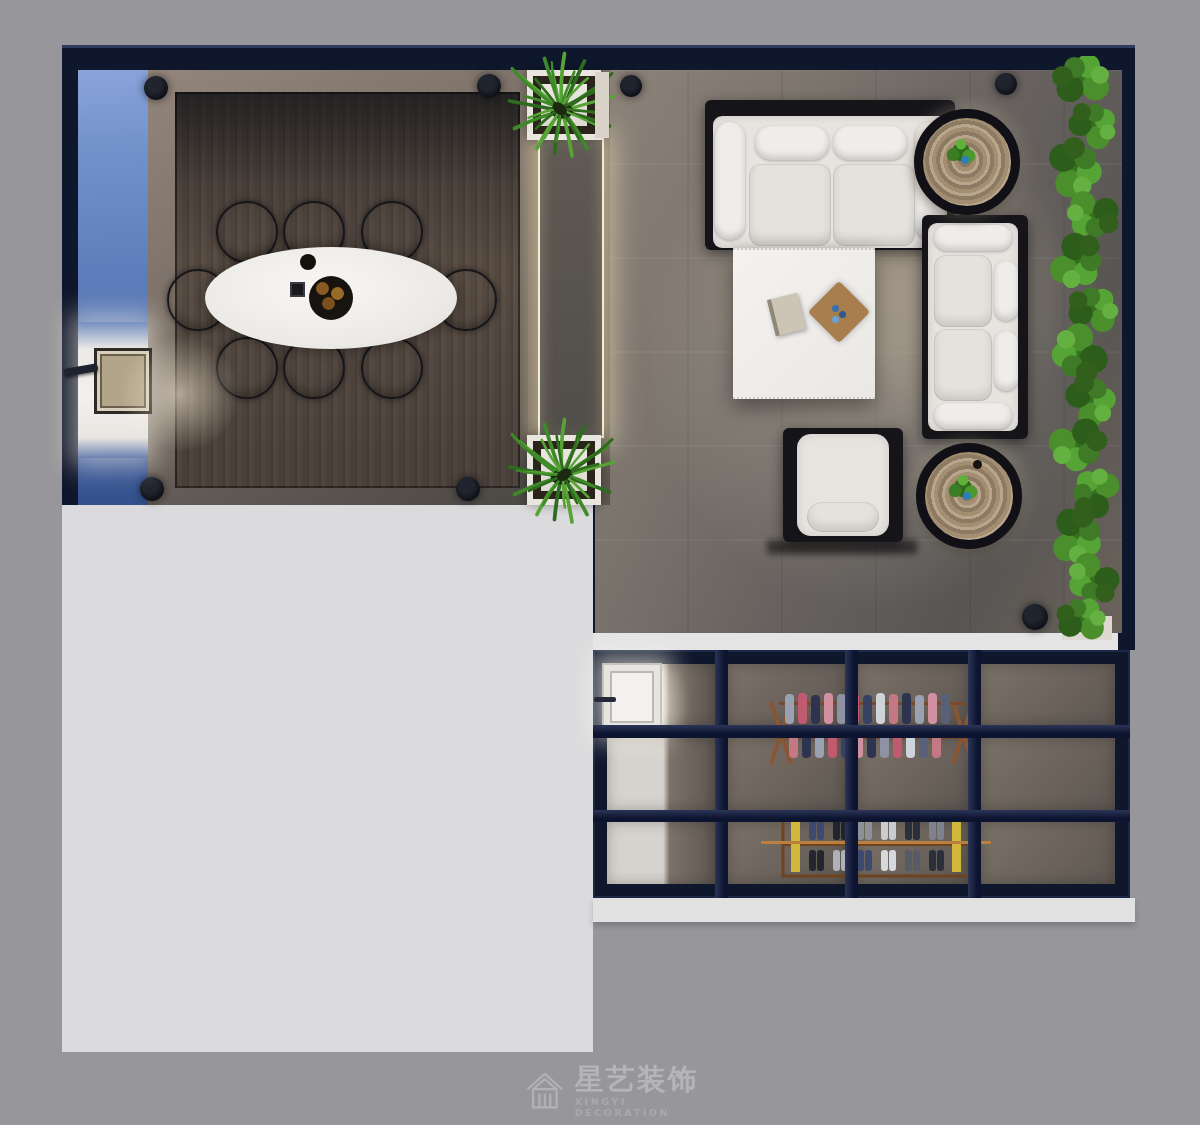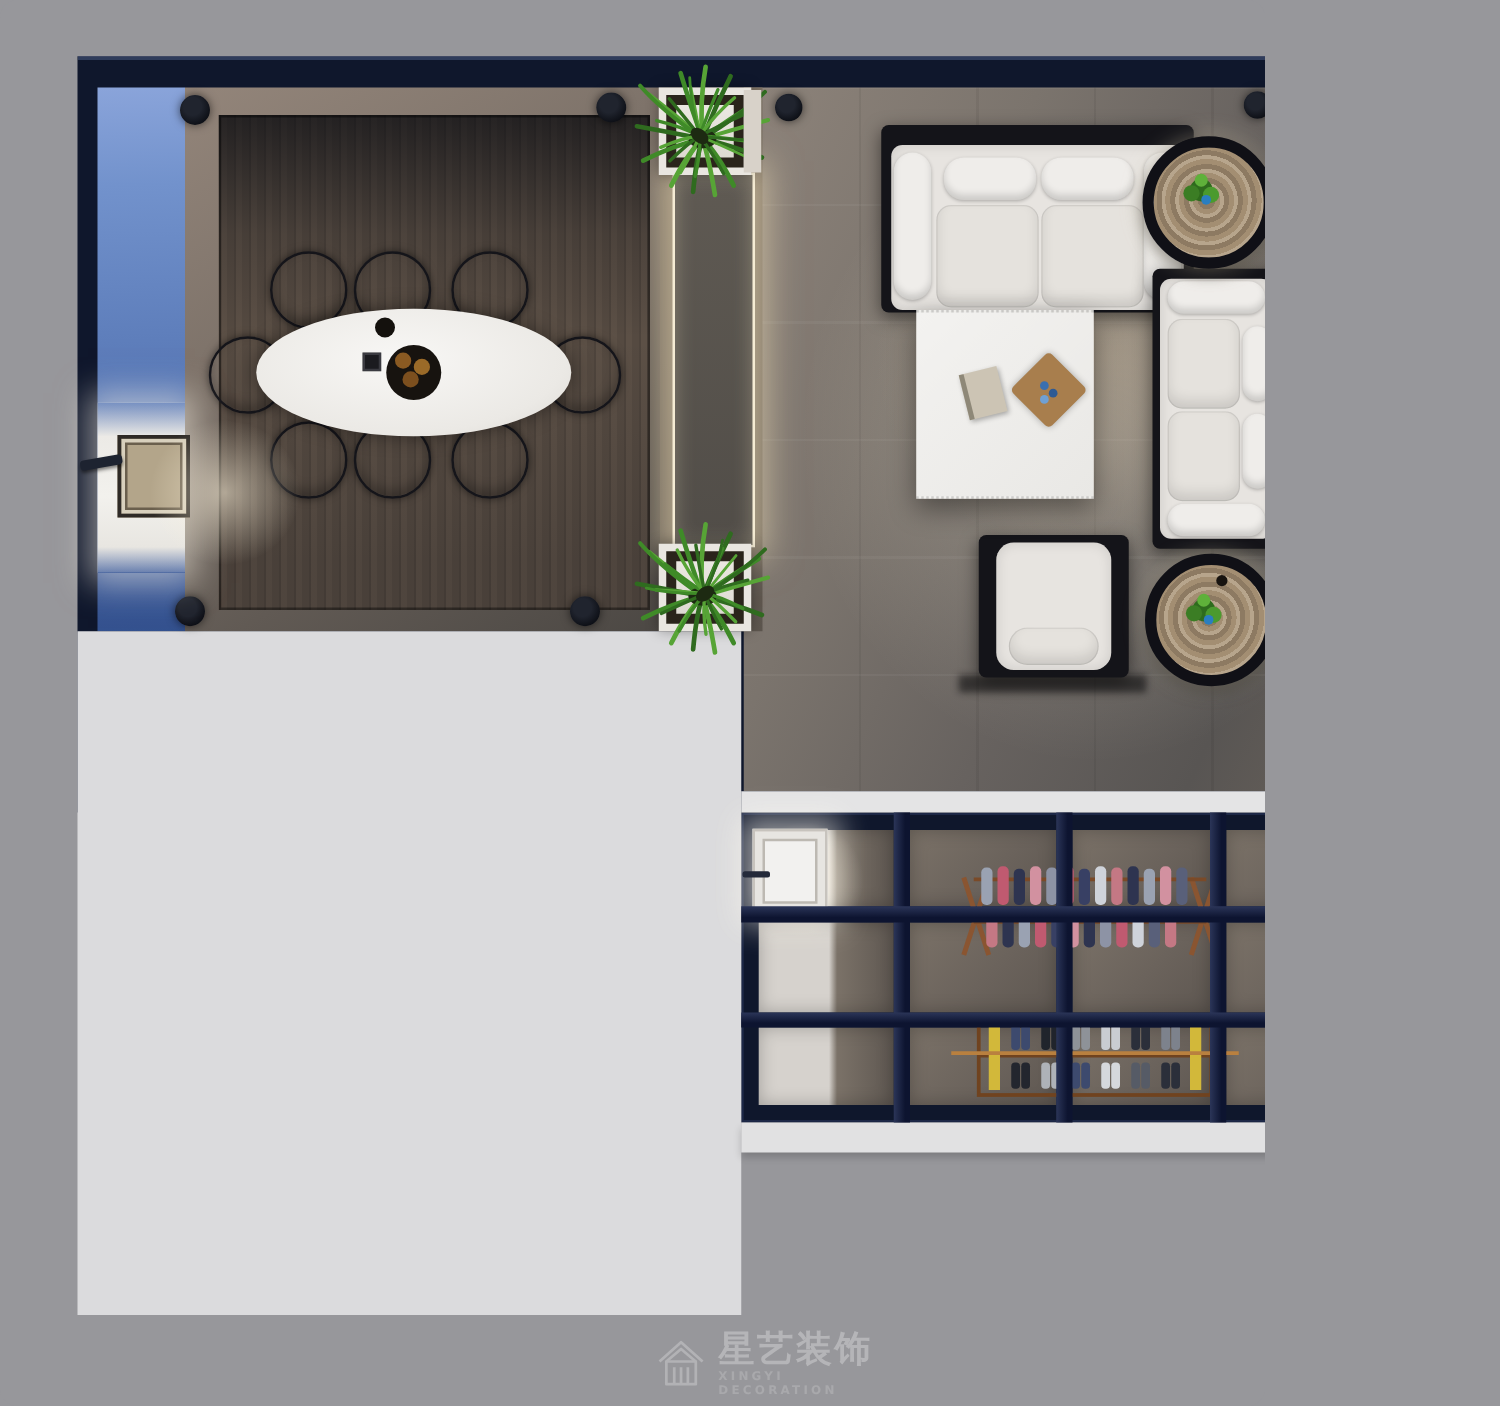--- a/index.html
+++ b/index.html
@@ -1,16 +1,16 @@
 <!DOCTYPE html>
 <html style="--background: #97979b; --unrendered_area: #dbdbdd; --wall: #0f172c; --glass_blue: #5878b6; --deck_wood: #554a41; --marble_floor: #7b746d; --upholstery: #e7e4e0; --accent_green: #3f7a2e; --warm_light: #f5ecd4; --brass_rail: #b9803f;"><head>
 <meta charset="utf-8">
 <style>
   html,body{margin:0;padding:0;background:#97979b;font-family:"DejaVu Sans",sans-serif;}
-  .canvas{position:relative;width:1012px;height:1125px;background:var(--background,#97979b);overflow:hidden;border-radius:14px;}
+  .canvas{position:relative;width:1200px;height:1125px;background:var(--background,#97979b);overflow:hidden;border-radius:14px;}
   .abs{position:absolute;}
 
   
   .upper-block{left:62px;top:45px;width:1073px;height:605px;background:var(--wall,#0f172c);box-shadow:inset 0 3px 0 rgba(110,130,180,.35);}
   .grid-block{left:593px;top:650px;width:537px;height:248px;background:var(--wall,#0f172c);box-shadow:inset 0 0 0 2px rgba(70,90,150,.25);}
 
   
   .light-left{left:62px;top:505px;width:531px;height:547px;background:var(--unrendered_area,#dbdbdd);}
   .strip-mid{left:593px;top:633px;width:525px;height:17px;background:#e4e4e5;}
   .strip-bottom{left:593px;top:898px;width:542px;height:24px;background:#e1e1e2;box-shadow:0 4px 6px rgba(0,0,0,.18);}

